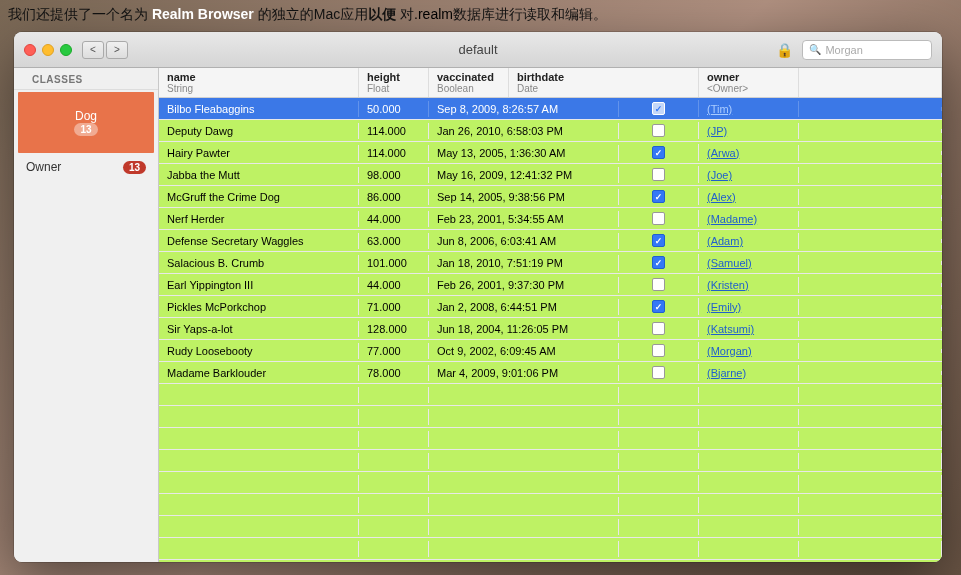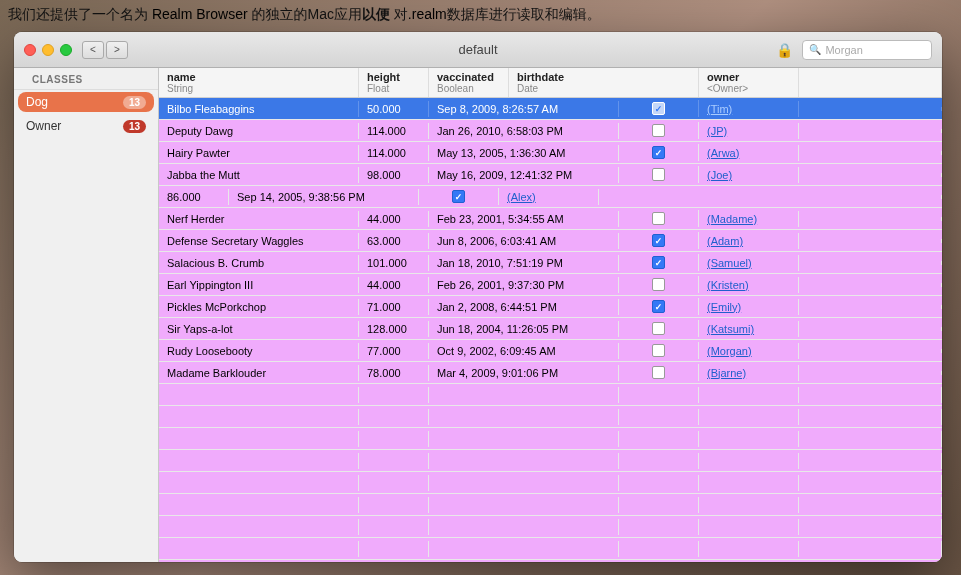--- a/index.html
+++ b/index.html
@@ -164,23 +164,24 @@
       padding: 4px 10px;
       cursor: pointer;
       font-size: 12px;
       color: #333;
       justify-content: space-between;
     }
 
     .sidebar-item.active {
       background: #e8734a;
       color: white;
-      border-radius: 8px;
+      border-radius: 1px;
       margin: 2px 4px;
-      padding: 3px 8px;
+      padding: 17px 8px;
+      flex-direction: column;
     }
 
     .sidebar-item:not(.active) {
       margin: 2px 4px;
       padding: 3px 8px;
     }
 
     .sidebar-badge {
       background: #c0392b;
       color: white;
@@ -195,21 +196,21 @@
     .sidebar-item.active .sidebar-badge {
       background: rgba(255,255,255,0.4);
     }
 
     
     .table-area {
       flex: 1;
       display: flex;
       flex-direction: column;
       overflow: hidden;
-      background: #f0abfc;
+      background: #bef264;
     }
 
     
     .table-header {
       display: flex;
       background: #f5f5f5;
       border-bottom: 1px solid #d0d0d0;
       flex-shrink: 0;
     }
 
@@ -331,21 +332,21 @@
     .table-row.selected .owner-link {
       color: #aaccff;
     }
   </style>
 </head>
 <body>
 
 <div class="bg-overlay"></div>
 
 <div class="top-text">
-  <span>我们还提供了一个名为 <span style="color:#000000;font-weight:400">Realm Browser</span> 的独立的Mac应用</span><span style="font-weight:600">以便</span> 对<span style="color:#000000">.realm</span>数据库进行读取和编辑。
+  <span>我们还提供了一个名为 <span style="color:#ffffff;font-weight:700">Realm Browser</span> 的独立的Mac应用</span><span style="font-weight:600">以便</span> 对<span style="color:#000000">.realm</span>数据库进行读取和编辑。
 </div>
 
 <div class="app-window">
 
   <div class="title-bar">
     <div class="traffic-lights">
       <div class="traffic-light tl-close"></div>
       <div class="traffic-light tl-minimize"></div>
       <div class="traffic-light tl-maximize"></div>
     </div>
@@ -455,20 +456,21 @@
             <div class="table-cell col-birthdate">May 16, 2009, 12:41:32 PM</div>
             <div class="table-cell col-vaccinated">
               <div class="checkbox-display"></div>
             </div>
             <div class="table-cell col-owner">
               <span class="owner-link">(Joe)</span>
             </div>
             <div class="table-cell col-extra"></div>
           </div>
           <div class="table-row">
+            <div class="table-cell col-name">McGruff the Crime Dog</div>
             <div class="table-cell col-height">86.000</div>
             <div class="table-cell col-birthdate">Sep 14, 2005, 9:38:56 PM</div>
             <div class="table-cell col-vaccinated">
               <div class="checkbox-display checked"></div>
             </div>
             <div class="table-cell col-owner">
               <span class="owner-link">(Alex)</span>
             </div>
             <div class="table-cell col-extra"></div>
           </div>

